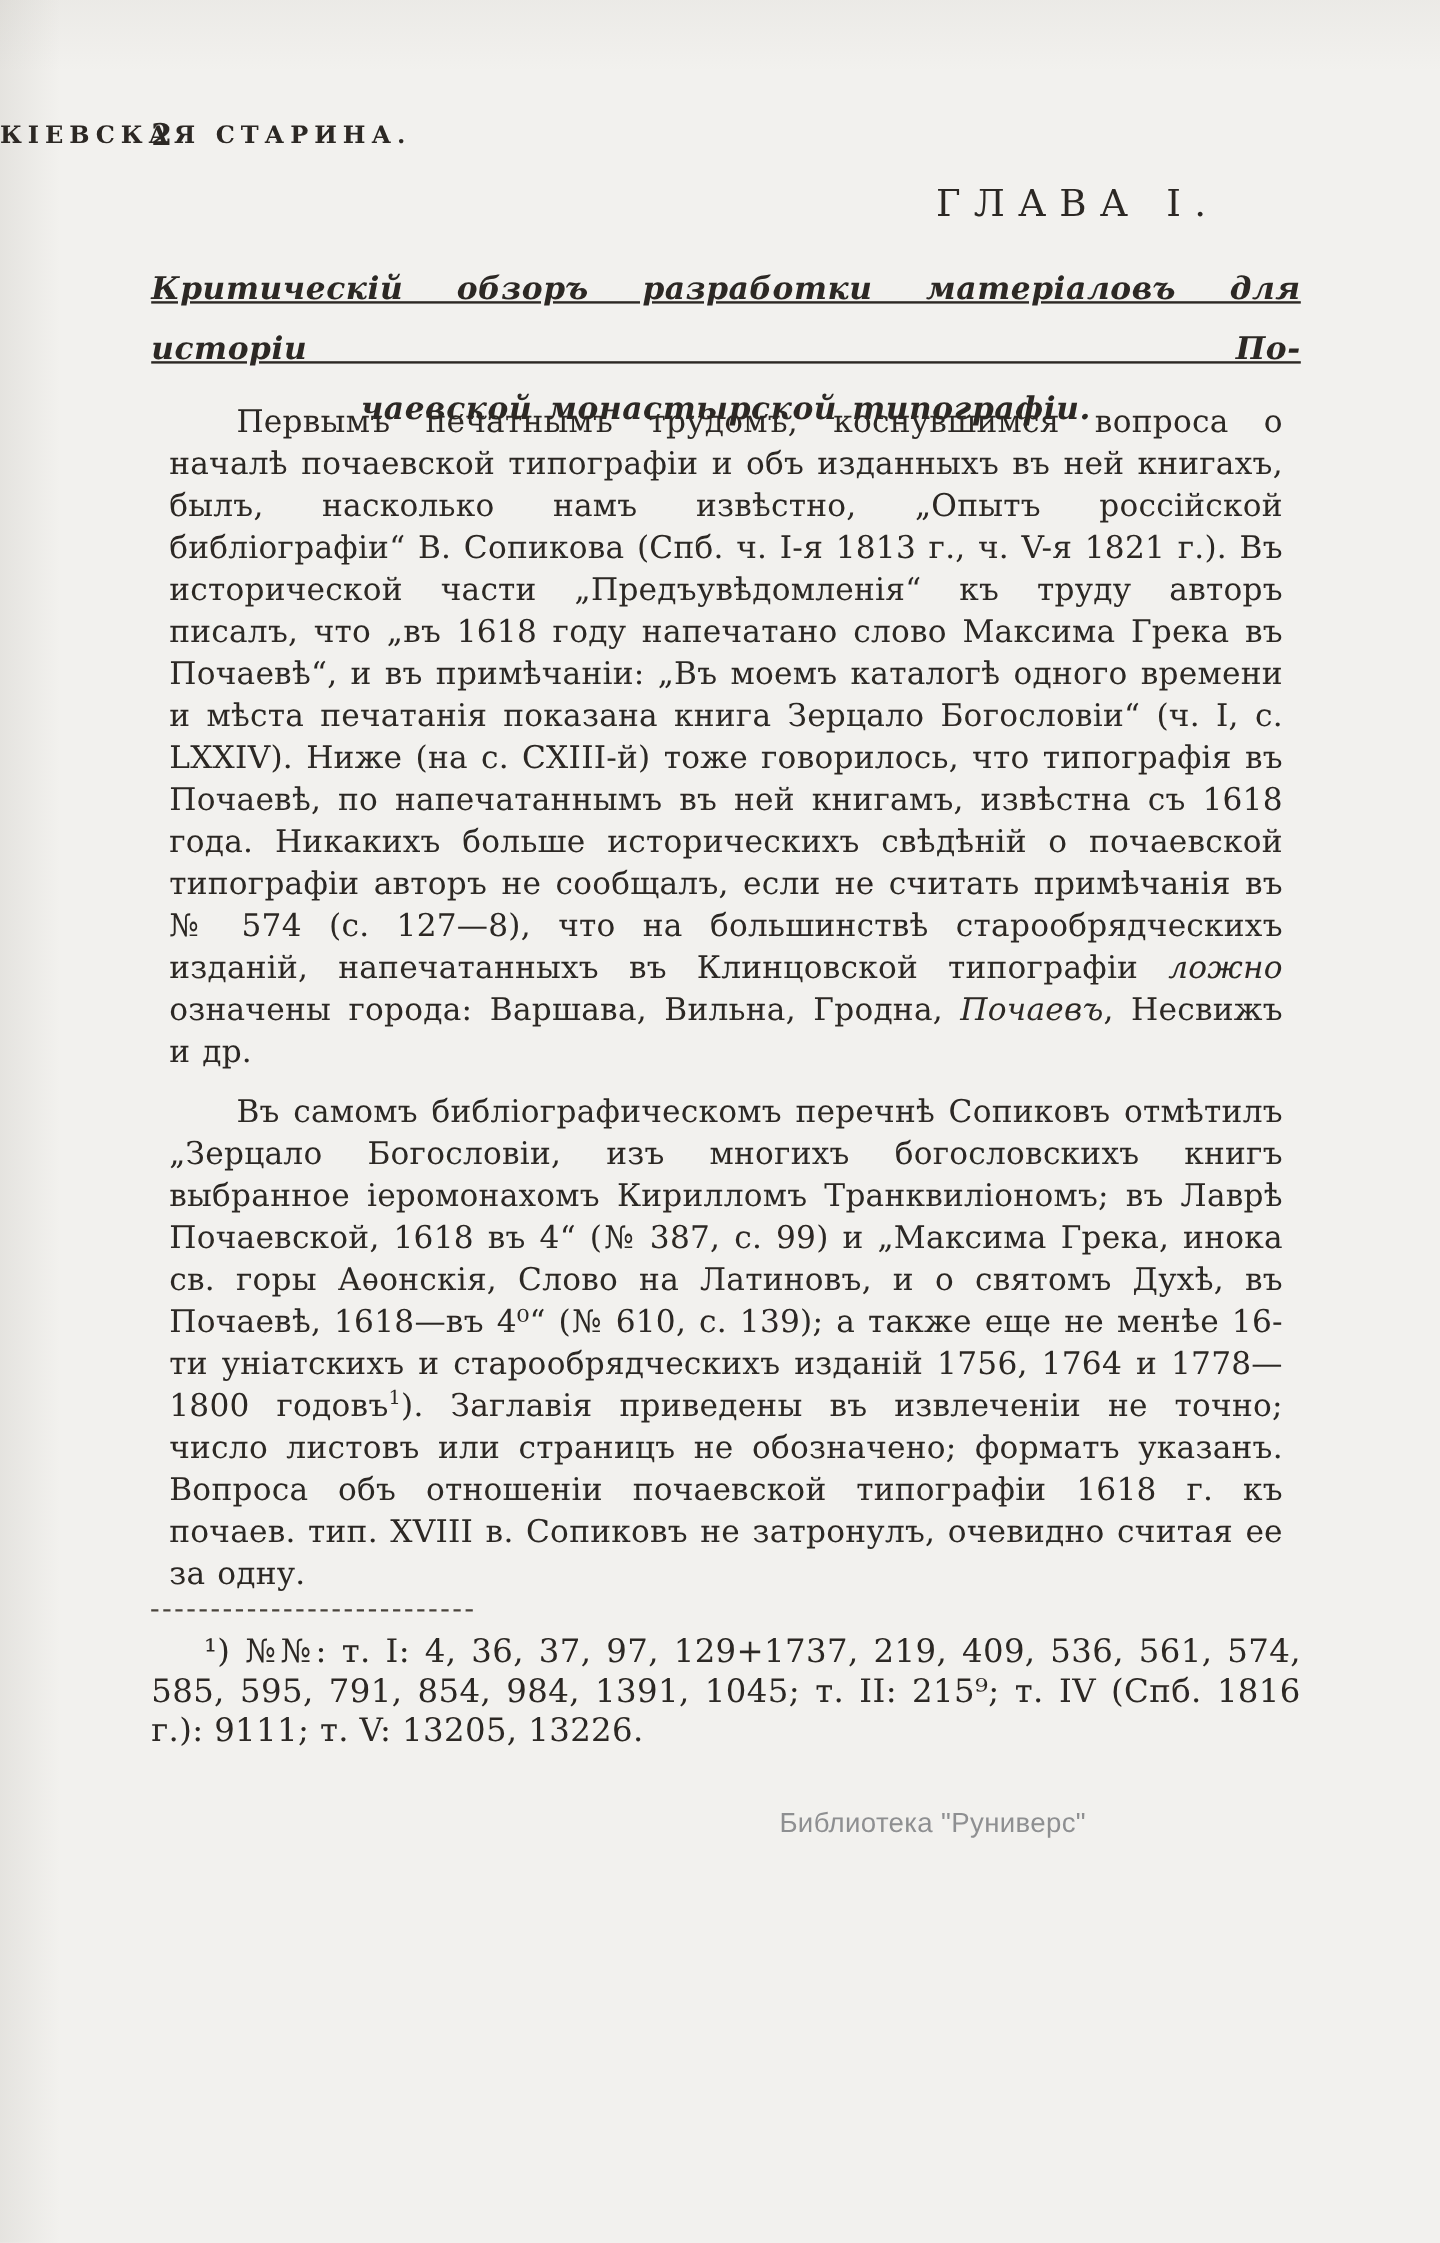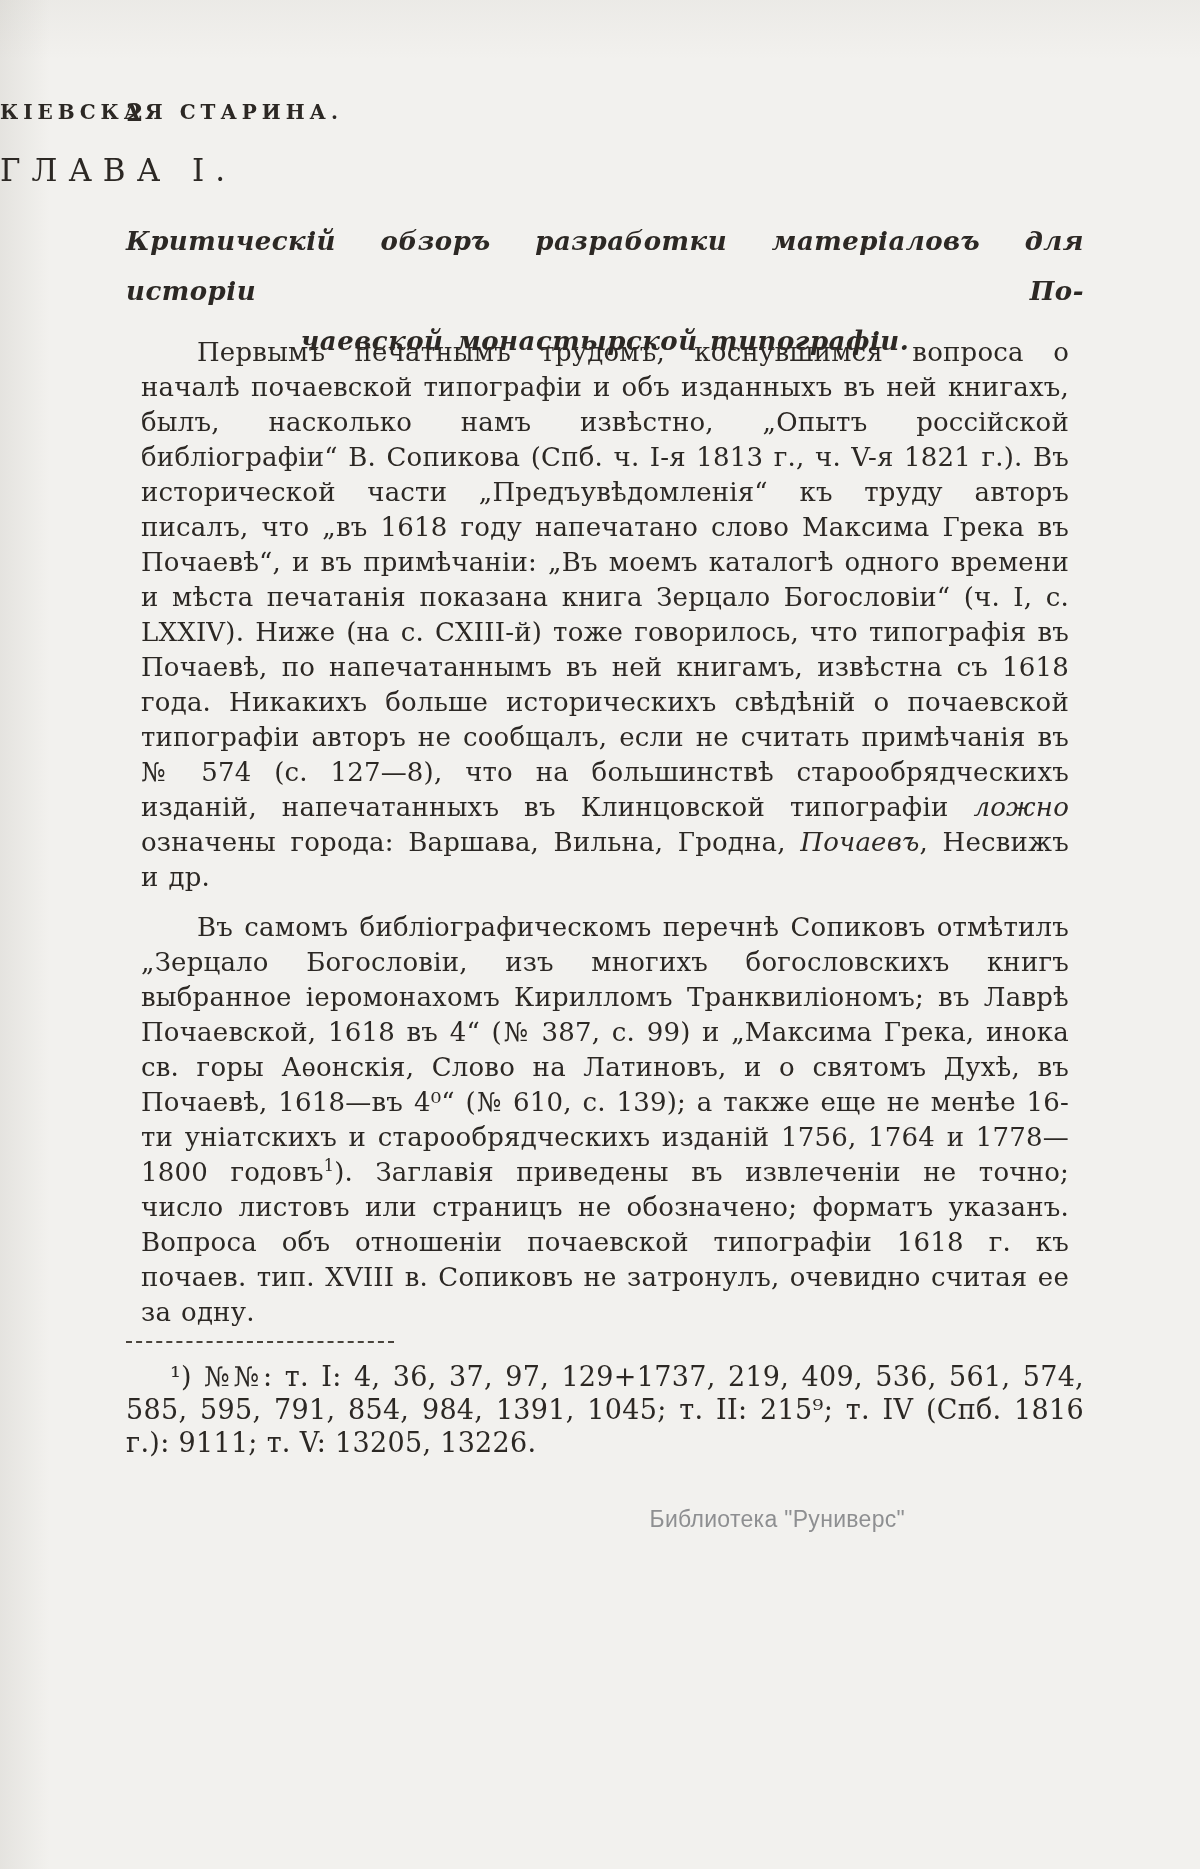--- a/index.html
+++ b/index.html
@@ -50,21 +50,21 @@
     font-size: 20px;
     font-weight: bold;
     letter-spacing: 5px;
   }
   .chapter {
     position: absolute;
     top: 152px;
     left: 0;
     right: 184px;
     margin: 0;
-    text-align: left;
+    text-align: right;
     font-size: 31px;
     font-weight: 500;
     letter-spacing: 11px;
   }
   .subtitle {
     position: absolute;
     top: 216px;
     left: 126px;
     width: 958px;
     margin: 0;
@@ -72,20 +72,21 @@
     line-height: 50px;
     font-style: italic;
     font-weight: 600;
     letter-spacing: 0.5px;
     word-spacing: 3px;
   }
   .subtitle-line { text-align: center; }
   .subtitle-line.justify {
     text-align: justify;
     text-align-last: justify;
+    text-decoration: underline;
   }
   .body-text {
     position: absolute;
     top: 320px;
     left: 126px;
     width: 958px;
   }
   .para {
     margin: 15px;
     font-size: 26px;

